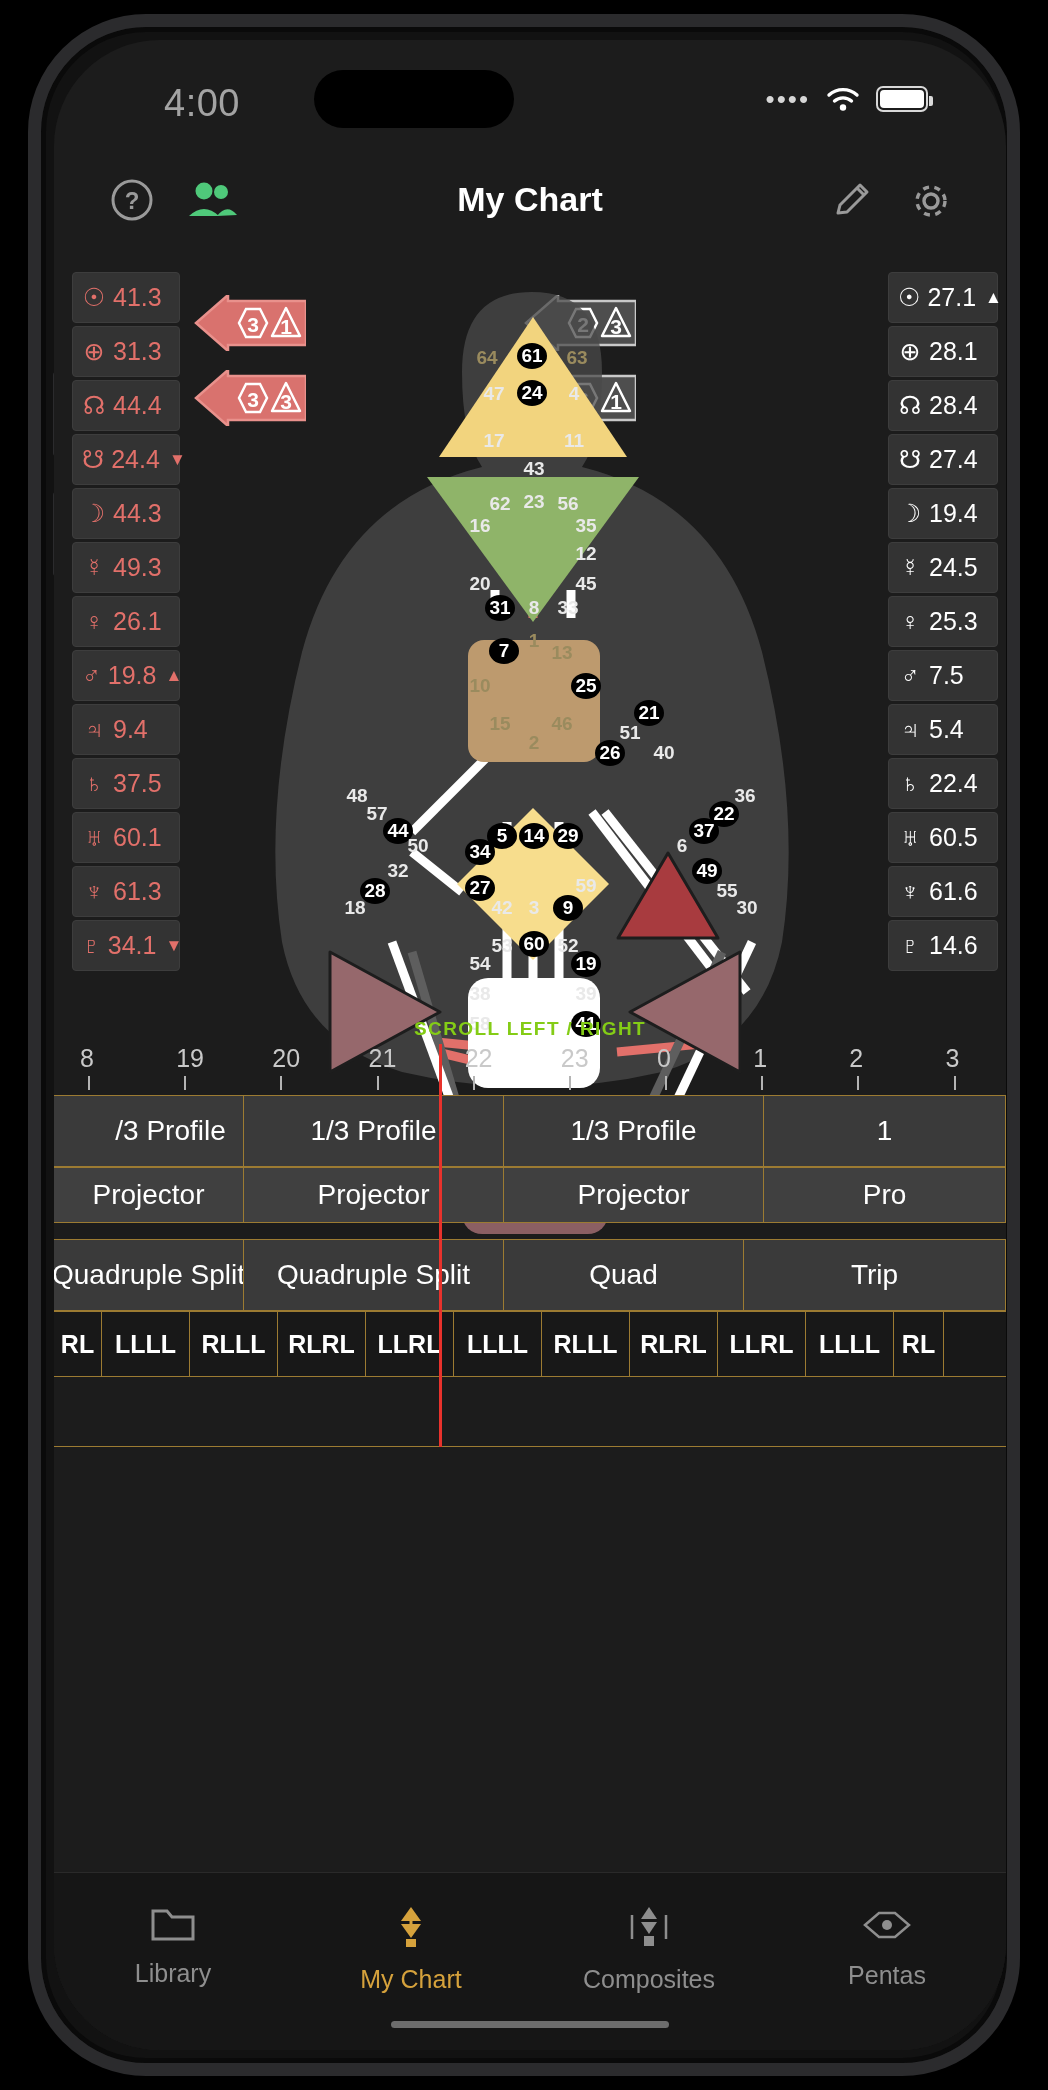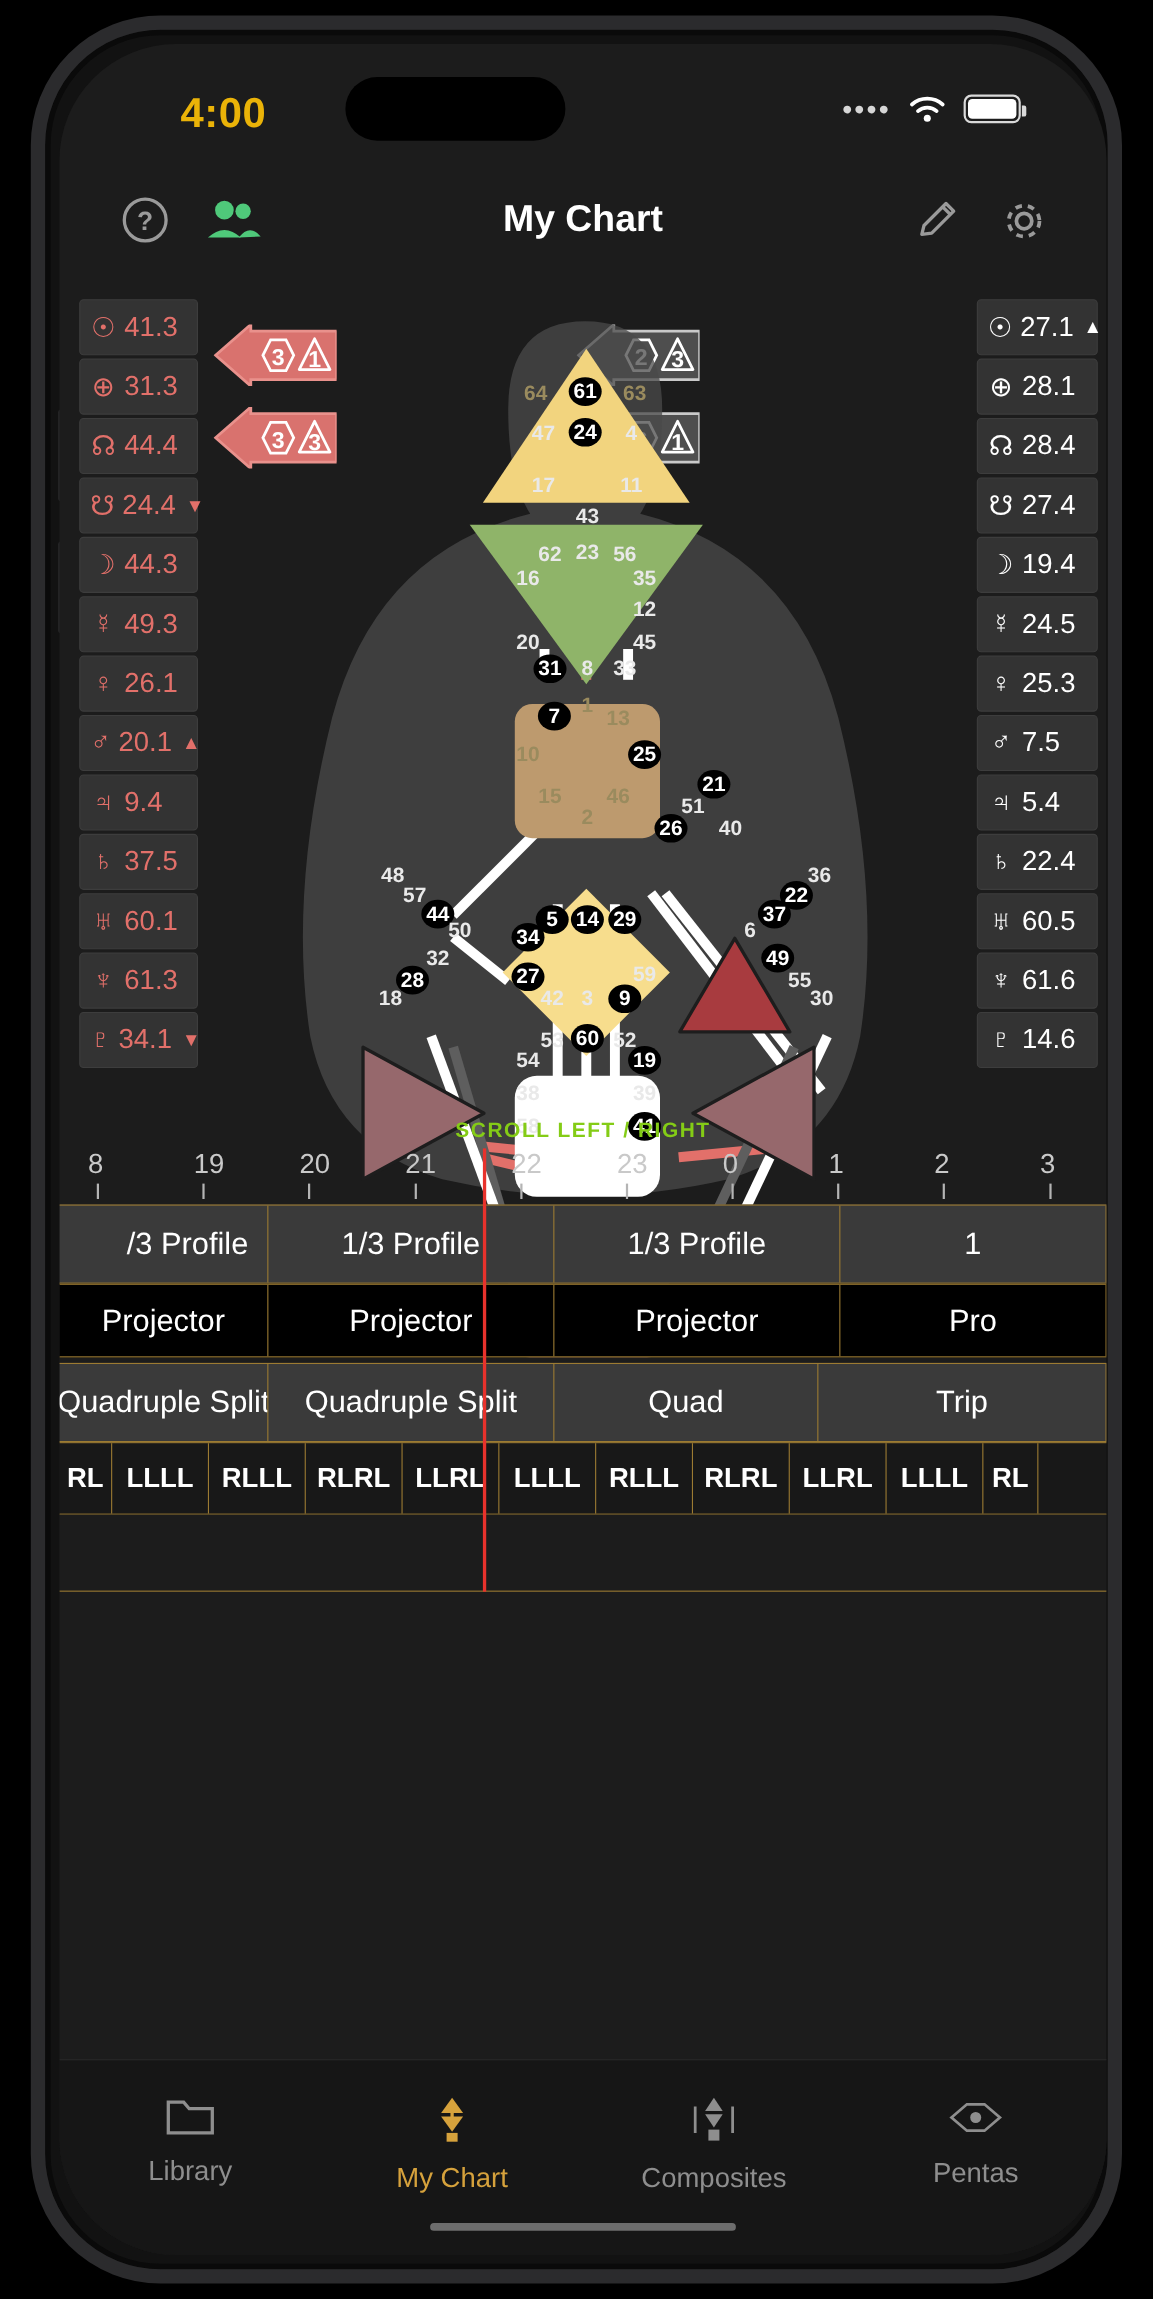--- a/index.html
+++ b/index.html
@@ -15,22 +15,22 @@
 
   
   .btn-side { position:absolute; background:#2b2b2d; border-radius:3px; }
   #btn-mute  { left:14px; top:262px;  width:8px; height:44px; }
   #btn-vup   { left:12px; top:345px;  width:10px;height:84px; }
   #btn-vdn   { left:12px; top:465px;  width:10px;height:84px; }
   #btn-power { right:12px; top:420px; width:10px;height:108px; }
 
   
   #statusbar { position:absolute; left:0; top:0; width:952px; height:120px; }
-  #clock { position:absolute; left:110px; top:42px; color:#eab308;
-           font-size:38px; font-weight:700; letter-spacing:.5px; }
+  #clock { position:absolute; left:110px; top:42px; color:#a3a3a3;
+           font-size:38px; font-weight:400; letter-spacing:.5px; }
   #notch { position:absolute; left:260px; top:30px; width:200px; height:58px;
            background:#000; border-radius:30px; }
   #sb-right { position:absolute; right:78px; top:46px; display:flex;
               align-items:center; gap:16px; }
   .dots { color:#d6d6d6; font-size:26px; letter-spacing:2px; line-height:1; }
   .batt { width:52px; height:26px; border:2px solid #d9d9d9; border-radius:7px;
           position:relative; }
   .batt::after { content:""; position:absolute; left:2px; top:2px; right:2px;
           bottom:2px; background:#fff; border-radius:4px; }
   .batt::before { content:""; position:absolute; right:-7px; top:8px; width:4px;
@@ -73,21 +73,21 @@
                  font-weight:700; letter-spacing:1.4px; }
   #ruler { position:absolute; left:0; top:1004px; width:952px; height:52px; }
   .rtick { position:absolute; color:#c9c9c9; font-size:25px; }
   .rtickmark { position:absolute; width:2px; height:14px; background:#b4b4b4; }
   .tl-row { position:absolute; left:0; width:952px; border-top:1px solid #9c7b32;
             border-bottom:1px solid #9c7b32; display:flex; }
   .tl-cell { display:flex; align-items:center; justify-content:center;
              color:#fff; font-size:28px; white-space:nowrap; overflow:hidden;
              border-right:1px solid #9c7b32; }
   #tl-profile { top:1055px; height:72px; background:#3a3a3a; }
-  #tl-type    { top:1127px; height:67px; background:#000000; }
+  #tl-type    { top:1127px; height:56px; background:#404040; }
   #tl-split   { top:1199px; height:72px; background:#3a3a3a; }
   #tl-lines   { top:1271px; height:66px; background:#181818;
                 border-top:1px solid #9c7b32; border-bottom:1px solid #9c7b32; }
   #tl-lines .tl-cell { font-size:25px; font-weight:700; }
   #tl-bottom  { position:absolute; top:1337px; left:0; width:952px; height:70px;
                 background:#1c1c1c; border-bottom:1px solid #9c7b32; }
   #redline { position:absolute; left:385px; top:1004px; width:3px;
              height:403px; background:#e8322c; }
 
   
@@ -188,21 +188,21 @@
         <div class="prow">
           <span class="psym">☿</span>
           <span class="pval">49.3</span>
         </div>
         <div class="prow">
           <span class="psym">♀</span>
           <span class="pval">26.1</span>
         </div>
         <div class="prow">
           <span class="psym">♂</span>
-          <span class="pval">20.1</span>
+          <span class="pval">19.8</span>
           <span class="parrow">▲</span>
         </div>
         <div class="prow">
           <span class="psym">♃</span>
           <span class="pval">9.4</span>
         </div>
         <div class="prow">
           <span class="psym">♄</span>
           <span class="pval">37.5</span>
         </div>

